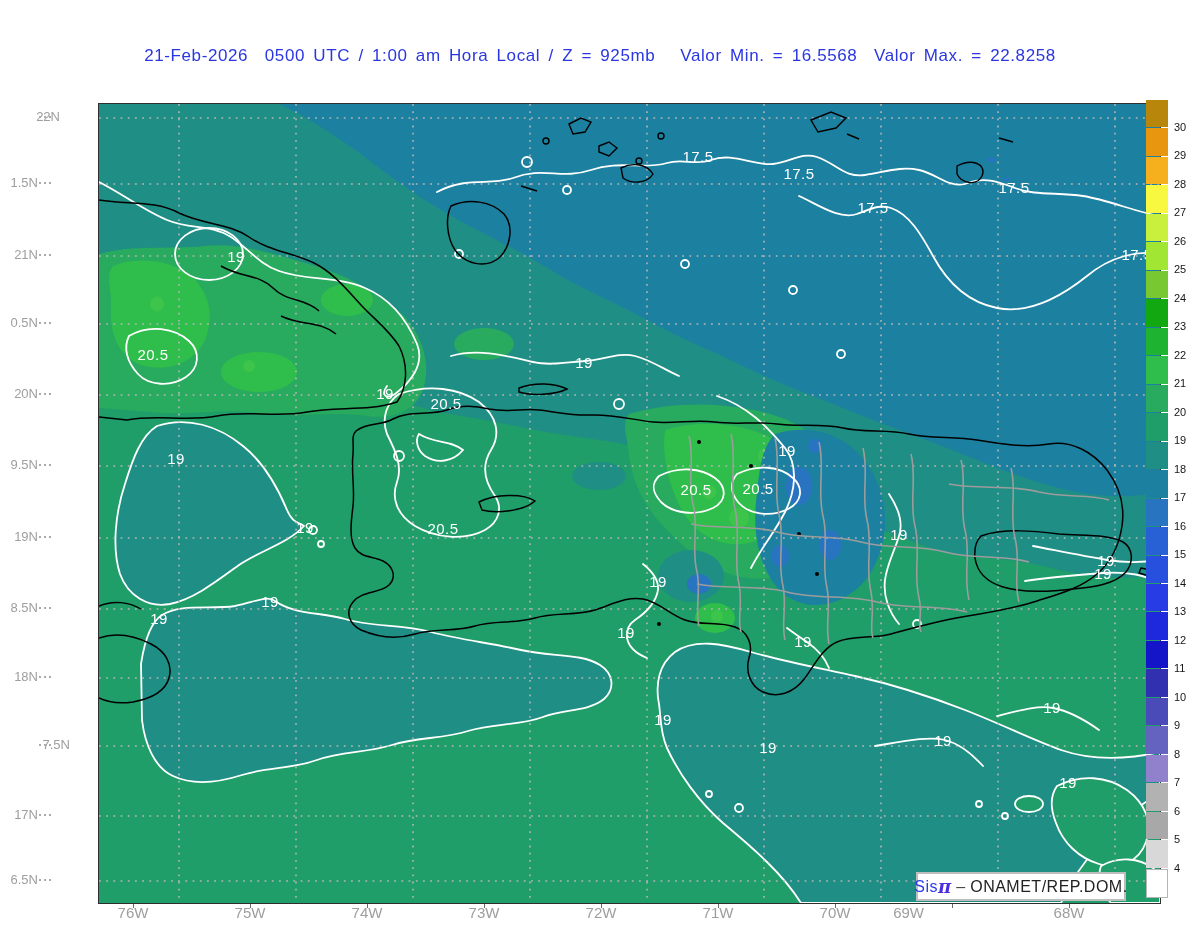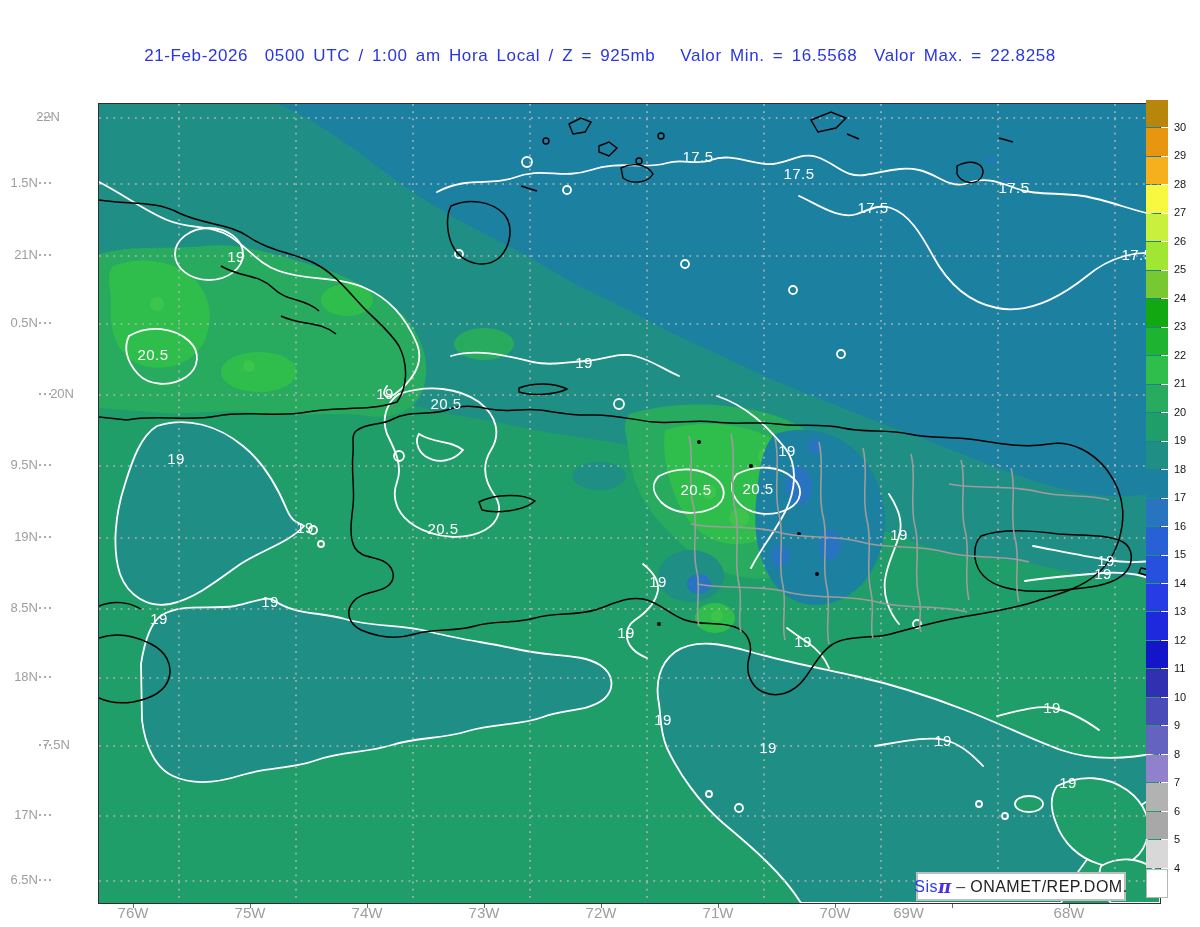--- a/index.html
+++ b/index.html
@@ -55,21 +55,21 @@
 
   <div id="lat-rail">
       <div class="lat-label" style="top: 109px; margin-left: 22px;">22N</div>
       <div class="lat-dots" style="top: 116px;"></div>
       <div class="lat-label" style="top: 175px;">1.5N</div>
       <div class="lat-dots" style="top: 182px;"></div>
       <div class="lat-label" style="top: 247px;">21N</div>
       <div class="lat-dots" style="top: 254px;"></div>
       <div class="lat-label" style="top: 315px;">0.5N</div>
       <div class="lat-dots" style="top: 322px;"></div>
-      <div class="lat-label" style="top: 386px; padding-left: 36px;">20N</div>
+      <div class="lat-label" style="top: 386px;">20N</div>
       <div class="lat-dots" style="top: 393px;"></div>
       <div class="lat-label" style="top: 457px;">9.5N</div>
       <div class="lat-dots" style="top: 464px;"></div>
       <div class="lat-label" style="top: 529px;">19N</div>
       <div class="lat-dots" style="top: 536px;"></div>
       <div class="lat-label" style="top: 600px;">8.5N</div>
       <div class="lat-dots" style="top: 607px;"></div>
       <div class="lat-label" style="top: 669px;">18N</div>
       <div class="lat-dots" style="top: 676px;"></div>
       <div class="lat-label" style="top: 737px; padding-left: 32px;">7.5N</div>

